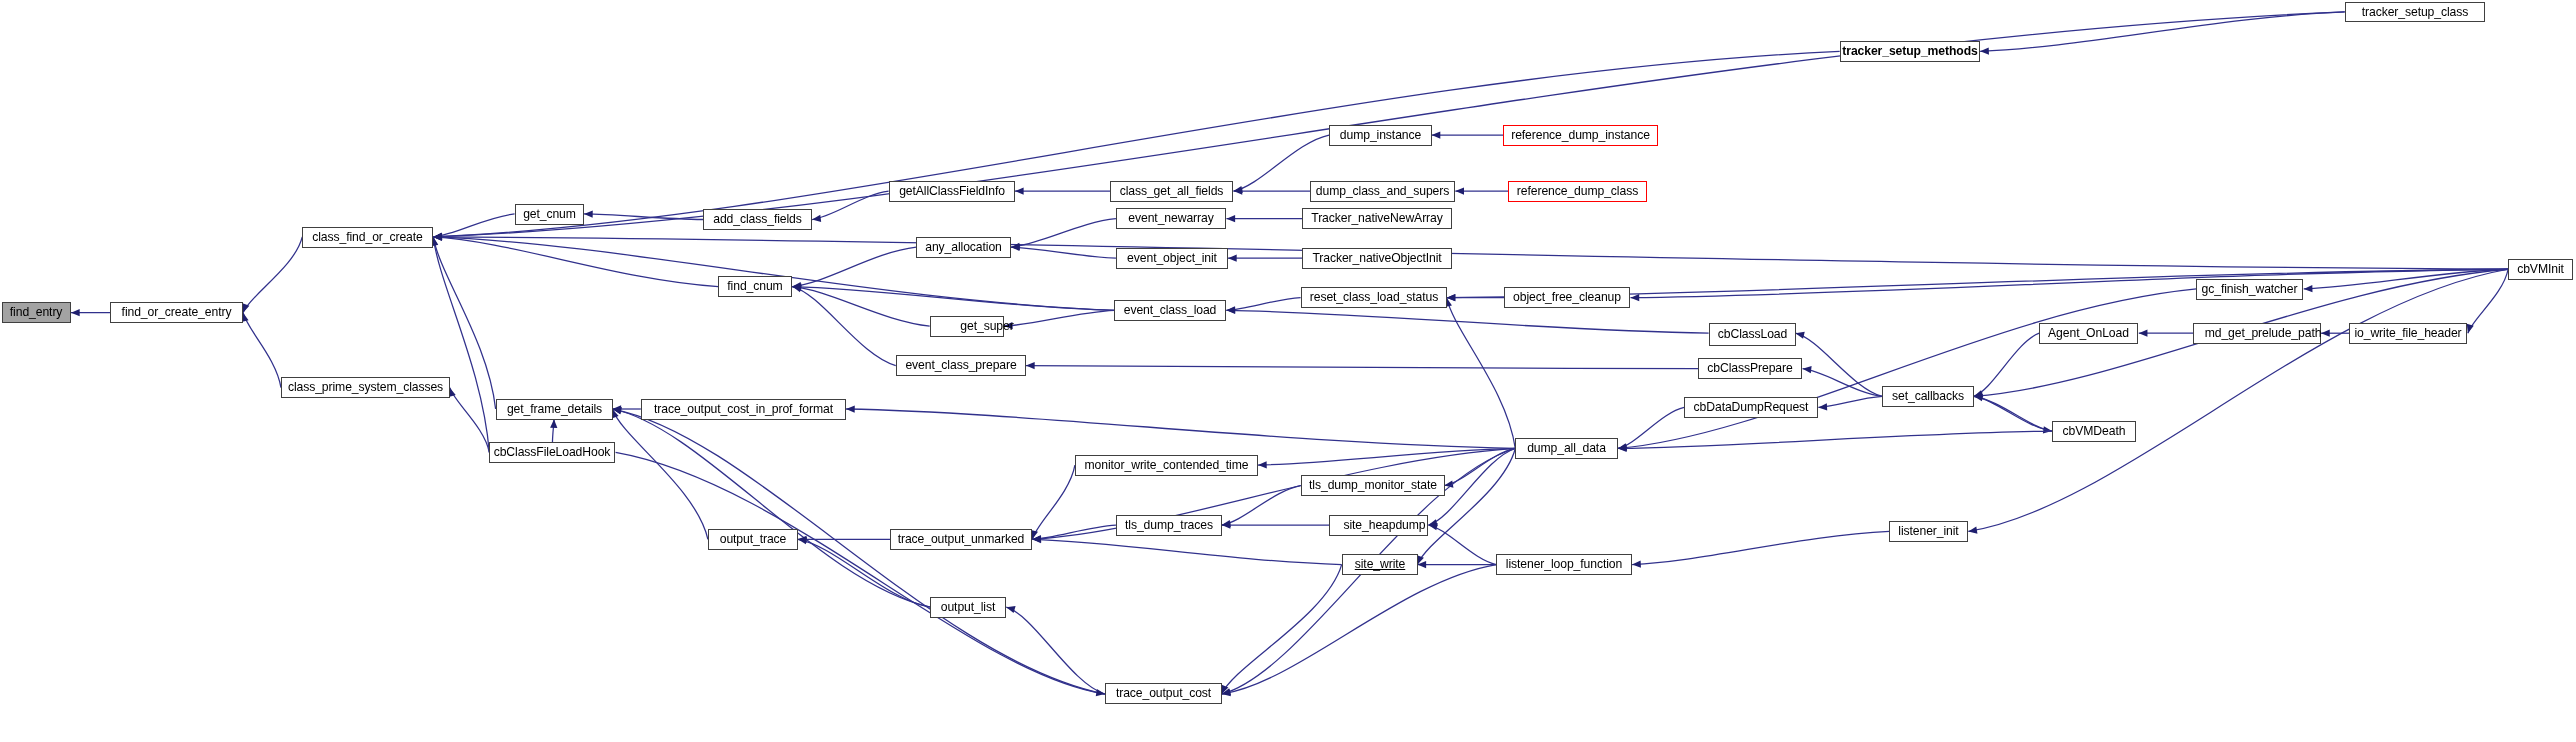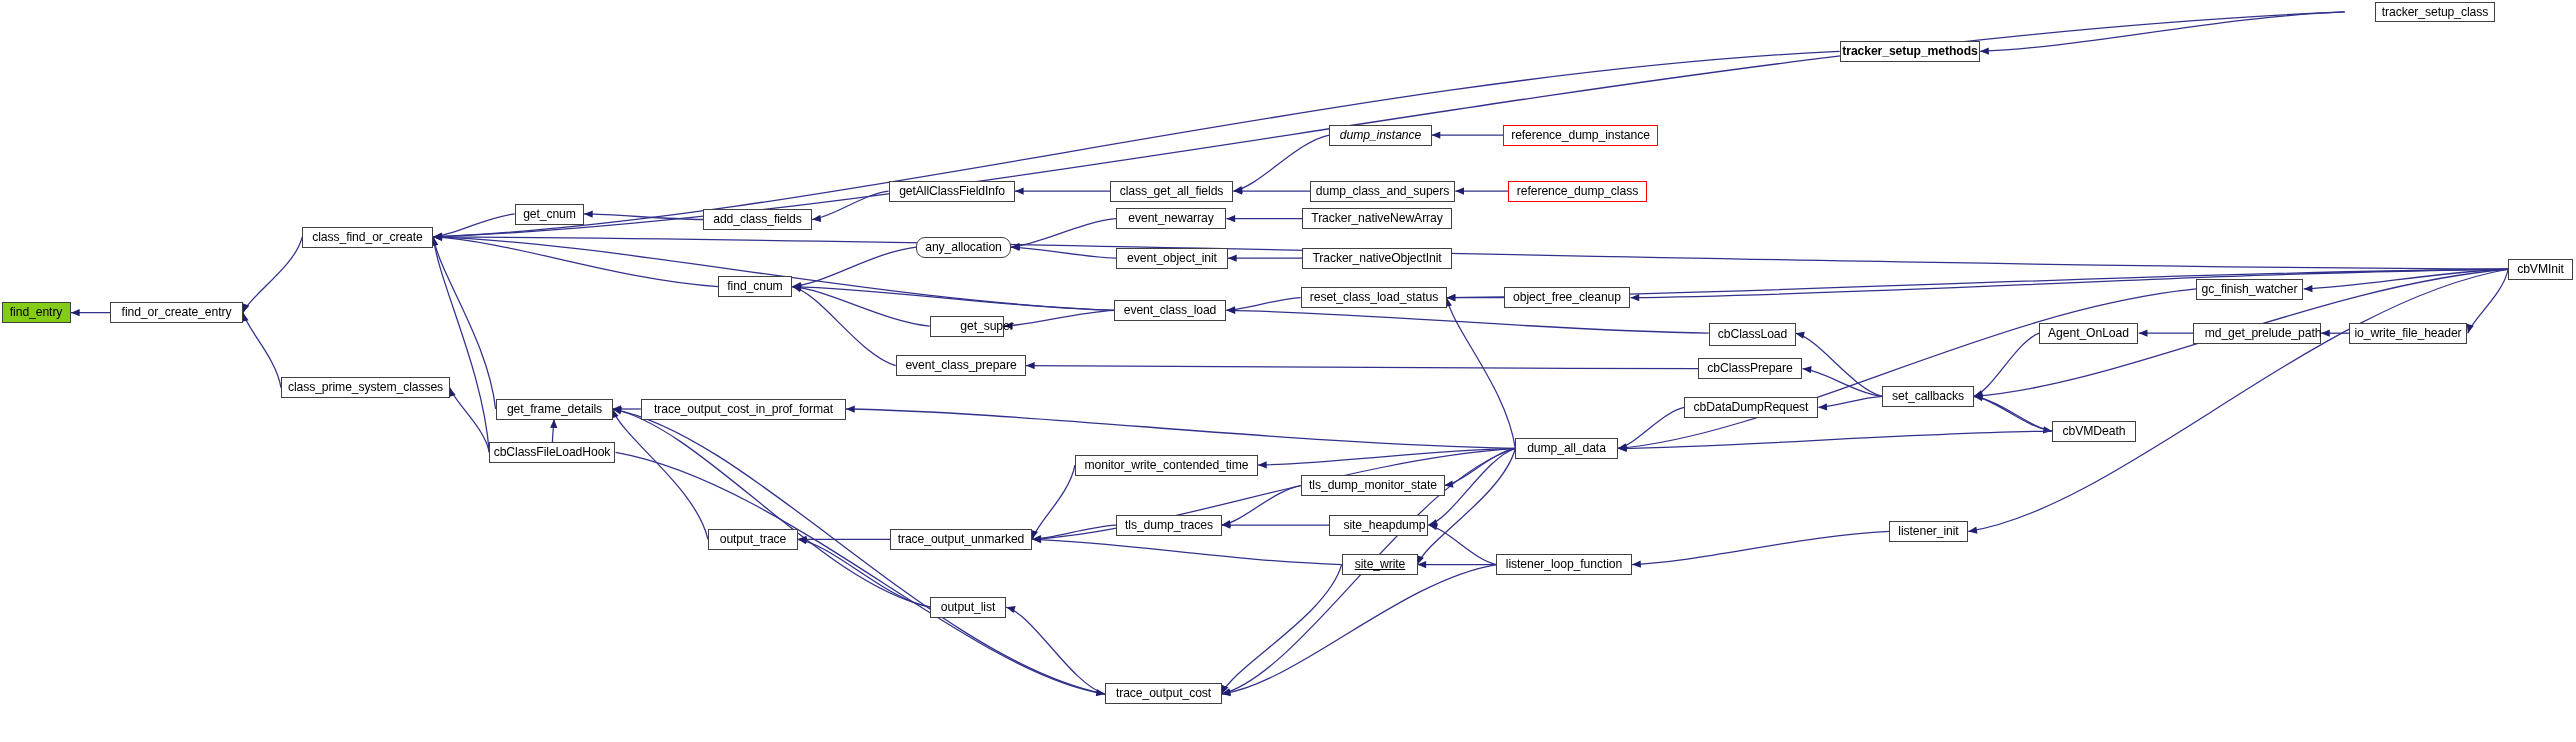--- a/index.html
+++ b/index.html
@@ -34,21 +34,21 @@
     color: #000000;
     font-family: "Liberation Sans", sans-serif;
     font-size: 12.2px;
     line-height: 1;
     white-space: nowrap;
     letter-spacing: -0.1px;
     cursor: pointer;
     z-index: 5;
   }
   .node.highlight {
-    background: #84cc16;
+    background: #a3a3a3;
     border-color: #404040;
   }
   .node.alert {
     border-color: #ff0000;
     color: #000000;
   }
   .edge-path {
     fill: none;
     stroke: #31318c;
     stroke-width: 1.6;
@@ -220,25 +220,25 @@
     </svg>
   <div id="node-layer">
       <div class="node highlight" style="left: 1.6px; top: 302px; width: 69px; height: 20.5px;">find_entry</div>
       <div class="node" style="left: 110px; top: 302px; width: 133px; height: 20.5px;">find_or_create_entry</div>
       <div class="node" style="left: 302px; top: 227px; width: 131px; height: 20.5px;">class_find_or_create</div>
       <div class="node" style="left: 281px; top: 377px; width: 169px; height: 20.5px;">class_prime_system_classes</div>
       <div class="node" style="left: 515px; top: 204px; width: 69px; height: 20.5px;">get_cnum</div>
       <div class="node" style="left: 703px; top: 209px; width: 109px; height: 20.5px;">add_class_fields</div>
       <div class="node" style="left: 889px; top: 181px; width: 126px; height: 20.5px;">getAllClassFieldInfo</div>
       <div class="node" style="left: 1110px; top: 181px; width: 123px; height: 20.5px;">class_get_all_fields</div>
-      <div class="node" style="left: 1329px; top: 125px; width: 103px; height: 20.5px; font-style: italic;">dump_instance</div>
+      <div class="node" style="left: 1329px; top: 125px; width: 103px; height: 20.5px;">dump_instance</div>
       <div class="node alert" style="left: 1503px; top: 125px; width: 155px; height: 20.5px;">reference_dump_instance</div>
       <div class="node" style="left: 1310px; top: 181px; width: 145px; height: 20.5px;">dump_class_and_supers</div>
       <div class="node alert" style="left: 1508px; top: 181px; width: 139px; height: 20.5px;">reference_dump_class</div>
-      <div class="node" style="left: 916px; top: 237px; width: 95px; height: 20.5px; border-radius: 9px;">any_allocation</div>
+      <div class="node" style="left: 916px; top: 237px; width: 95px; height: 20.5px;">any_allocation</div>
       <div class="node" style="left: 1116px; top: 208px; width: 110px; height: 20.5px;">event_newarray</div>
       <div class="node" style="left: 1302px; top: 208px; width: 150px; height: 20.5px;">Tracker_nativeNewArray</div>
       <div class="node" style="left: 1116px; top: 248px; width: 112px; height: 20.5px;">event_object_init</div>
       <div class="node" style="left: 1302px; top: 248px; width: 150px; height: 20.5px;">Tracker_nativeObjectInit</div>
       <div class="node" style="left: 718px; top: 276px; width: 74px; height: 20.5px;">find_cnum</div>
       <div class="node" style="left: 930px; top: 316px; width: 74px; height: 20.5px; padding-left: 40px;">get_super</div>
       <div class="node" style="left: 1114px; top: 300px; width: 112px; height: 20.5px;">event_class_load</div>
       <div class="node" style="left: 1301px; top: 287px; width: 146px; height: 20.5px;">reset_class_load_status</div>
       <div class="node" style="left: 1504px; top: 287px; width: 126px; height: 20.5px;">object_free_cleanup</div>
       <div class="node" style="left: 896px; top: 355px; width: 130px; height: 20.5px;">event_class_prepare</div>
@@ -248,21 +248,21 @@
       <div class="node" style="left: 1709px; top: 323px; width: 87px; height: 23px;">cbClassLoad</div>
       <div class="node" style="left: 1698px; top: 358px; width: 104px; height: 20.5px;">cbClassPrepare</div>
       <div class="node" style="left: 1684px; top: 397px; width: 134px; height: 20.5px;">cbDataDumpRequest</div>
       <div class="node" style="left: 1882px; top: 386px; width: 92px; height: 20.5px; text-align: right;">set_callbacks</div>
       <div class="node" style="left: 2039px; top: 323px; width: 99px; height: 20.5px;">Agent_OnLoad</div>
       <div class="node" style="left: 2193px; top: 323px; width: 128px; height: 20.5px; padding-left: 12px;">md_get_prelude_path</div>
       <div class="node" style="left: 2349px; top: 323px; width: 118px; height: 20.5px;">io_write_file_header</div>
       <div class="node" style="left: 2196px; top: 279px; width: 107px; height: 20.5px;">gc_finish_watcher</div>
       <div class="node" style="left: 2052px; top: 421px; width: 84px; height: 20.5px;">cbVMDeath</div>
       <div class="node" style="left: 2508px; top: 259px; width: 65px; height: 20.5px;">cbVMInit</div>
-      <div class="node" style="left: 2345px; top: 1.6px; width: 120px; height: 20.5px; margin-left: 30px;">tracker_setup_class</div>
+      <div class="node" style="left: 2345px; top: 1.6px; width: 140px; height: 20.5px;">tracker_setup_class</div>
       <div class="node" style="left: 1840px; top: 41px; width: 140px; height: 20.5px; font-weight: bold;">tracker_setup_methods</div>
       <div class="node" style="left: 1515px; top: 438px; width: 103px; height: 20.5px;">dump_all_data</div>
       <div class="node" style="left: 1075px; top: 455px; width: 183px; height: 20.5px;">monitor_write_contended_time</div>
       <div class="node" style="left: 1301px; top: 475px; width: 144px; height: 20.5px;">tls_dump_monitor_state</div>
       <div class="node" style="left: 1116px; top: 515px; width: 106px; height: 20.5px;">tls_dump_traces</div>
       <div class="node" style="left: 1329px; top: 515px; width: 99px; height: 20.5px; padding-left: 12px;">site_heapdump</div>
       <div class="node" style="left: 1342px; top: 554px; width: 76px; height: 20.5px; text-decoration: underline;">site_write</div>
       <div class="node" style="left: 1496px; top: 554px; width: 136px; height: 20.5px;">listener_loop_function</div>
       <div class="node" style="left: 1889px; top: 521px; width: 79px; height: 20.5px;">listener_init</div>
       <div class="node" style="left: 708px; top: 529px; width: 90px; height: 20.5px;">output_trace</div>

